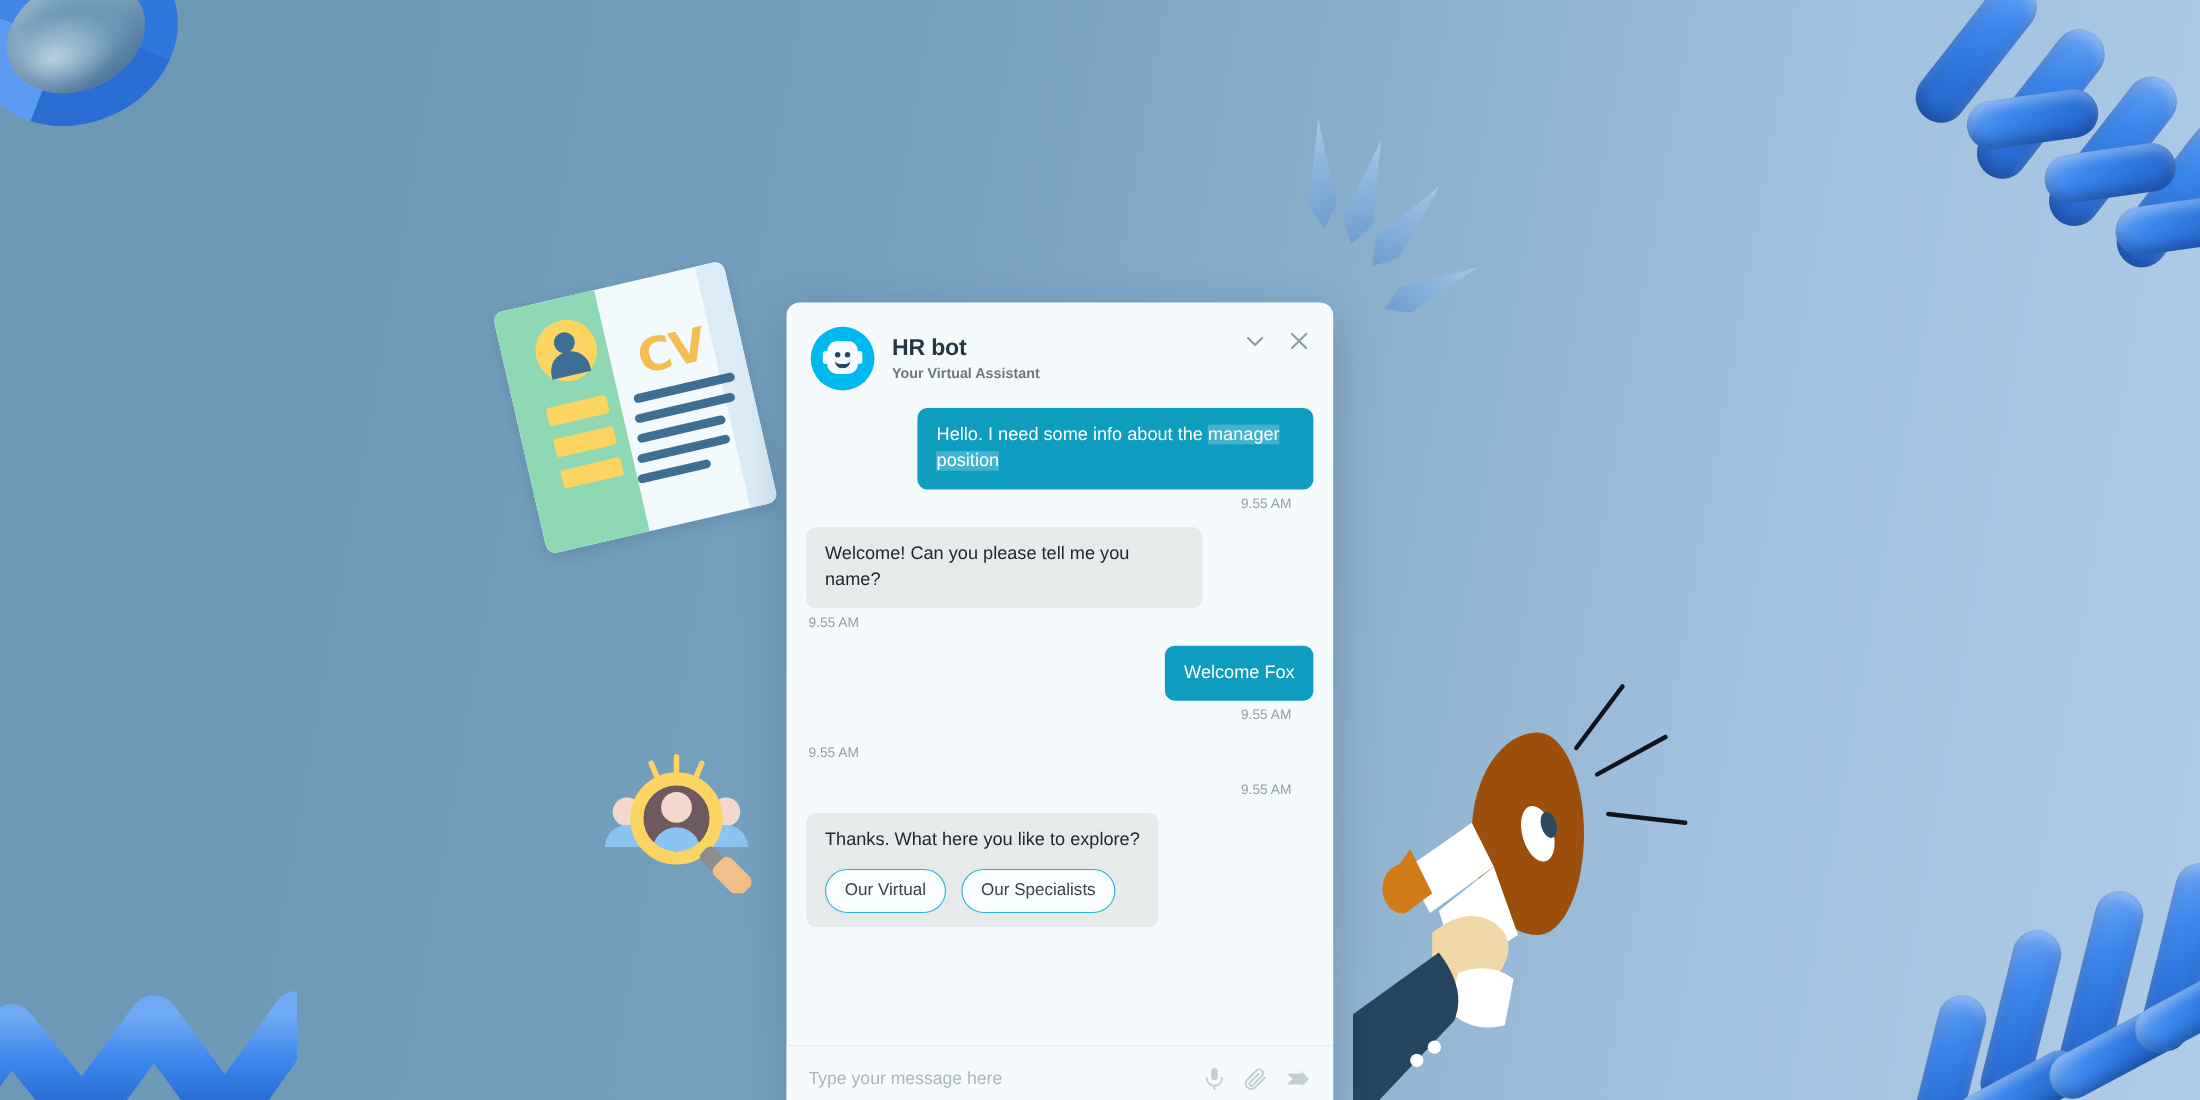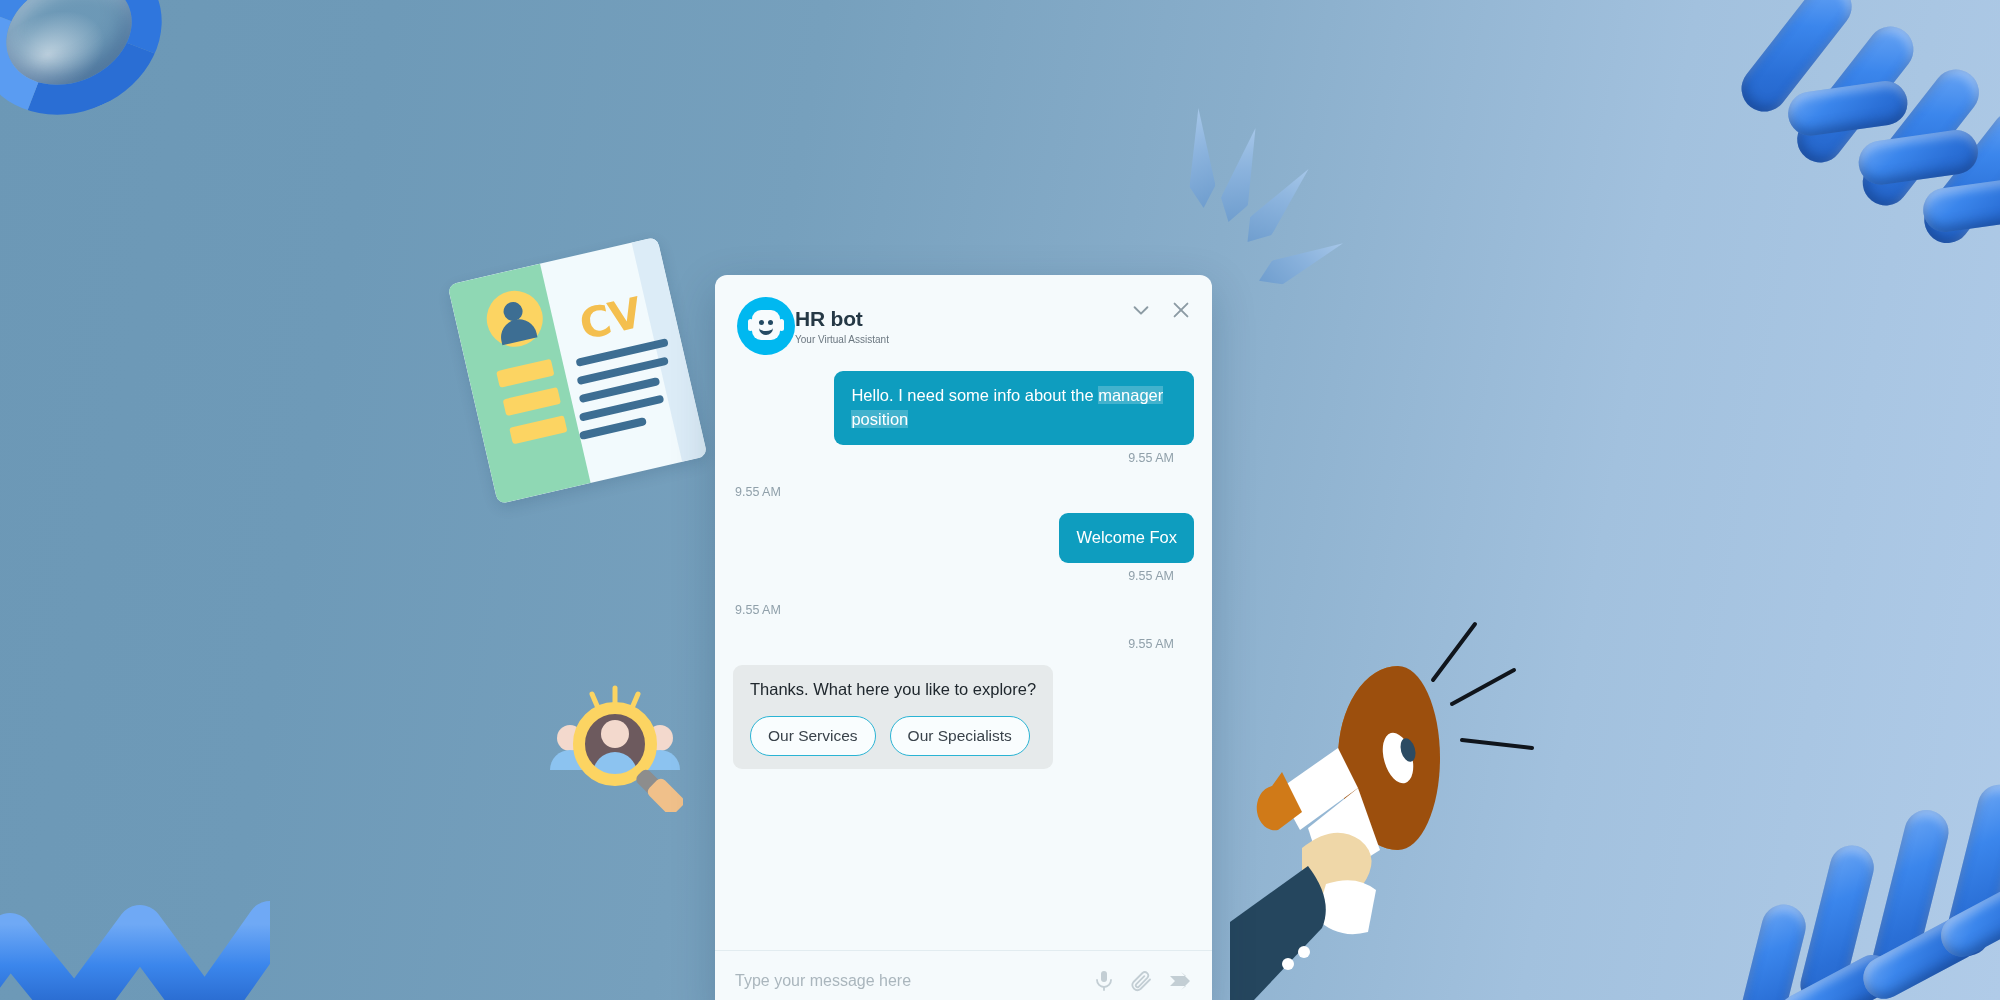--- a/index.html
+++ b/index.html
@@ -123,27 +123,27 @@
     border-radius: 50%; background: #244a63;
   }
   .robot .eye.l { left: 11px; }
   .robot .eye.r { right: 11px; }
   .robot .smile {
     position: absolute; left: 11px; top: 18px; width: 14px; height: 7px;
     border-bottom: 4px solid #244a63;
     border-radius: 0 0 12px 12px;
   }
 
-  .header-text { }
+  .header-text { margin-left: 16px; }
   .bot-name {
     font-size: 21px; font-weight: 700; color: #253845; line-height: 1.15;
     letter-spacing: -0.2px;
   }
   .bot-sub {
-    font-size: 10px; color: #6b7780; margin-top: 3px;
+    font-size: 13px; color: #6b7780; margin-top: 3px; font-weight: bold;
   }
   .header-ctrls {
     position: absolute; right: 20px; top: 24px;
     display: flex; align-items: center; gap: 18px;
   }
   .hicon { width: 22px; height: 22px; cursor: pointer; color: #8c9ba4; }
   .hicon svg { display: block; }
 
   .chat-body {
     flex: 1 1 auto;
@@ -346,41 +346,42 @@
     </div>
 
     <div class="chat-body">
 
       <div class="msg-row out">
         <div class="bubble out"><span>Hello. I need some info about the </span><span class="sel">manager position</span></div>
         <div class="ts">9.55 AM</div>
       </div>
 
       <div class="msg-row in">
+        <div class="bubble in">Welcome! Can you please tell me you name?</div>
         <div class="ts">9.55 AM</div>
       </div>
 
       <div class="msg-row out">
         <div class="bubble out">Welcome Fox</div>
         <div class="ts">9.55 AM</div>
       </div>
 
       <div class="msg-row in">
         <div class="ts">9.55 AM</div>
       </div>
 
       <div class="msg-row out">
         <div class="ts">9.55 AM</div>
       </div>
 
       <div class="msg-row in">
         <div class="bubble in" style="max-width:88%;">
           <div>Thanks. What here you like to explore?</div>
           <div class="quick-wrap">
-            <div class="quick">Our Services</div>
+            <div class="quick">Our Virtual</div>
             <div class="quick">Our Specialists</div>
           </div>
         </div>
       </div>
 
     </div>
 
     <div class="chat-input">
       <input type="text" placeholder="Type your message here" style="">
       <div class="iicon">

